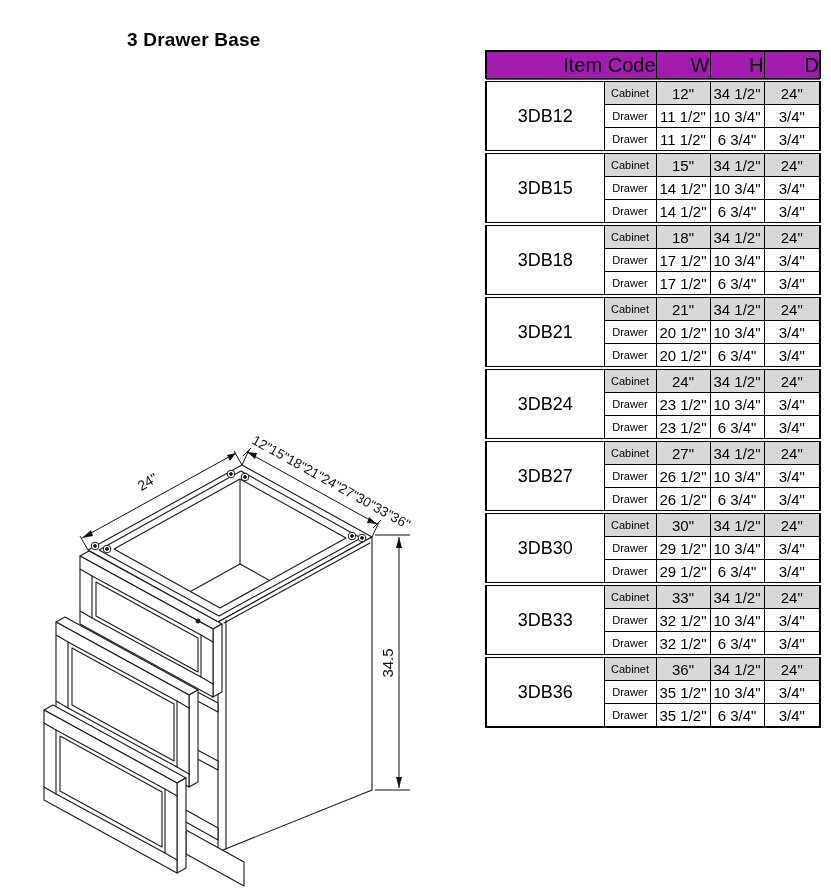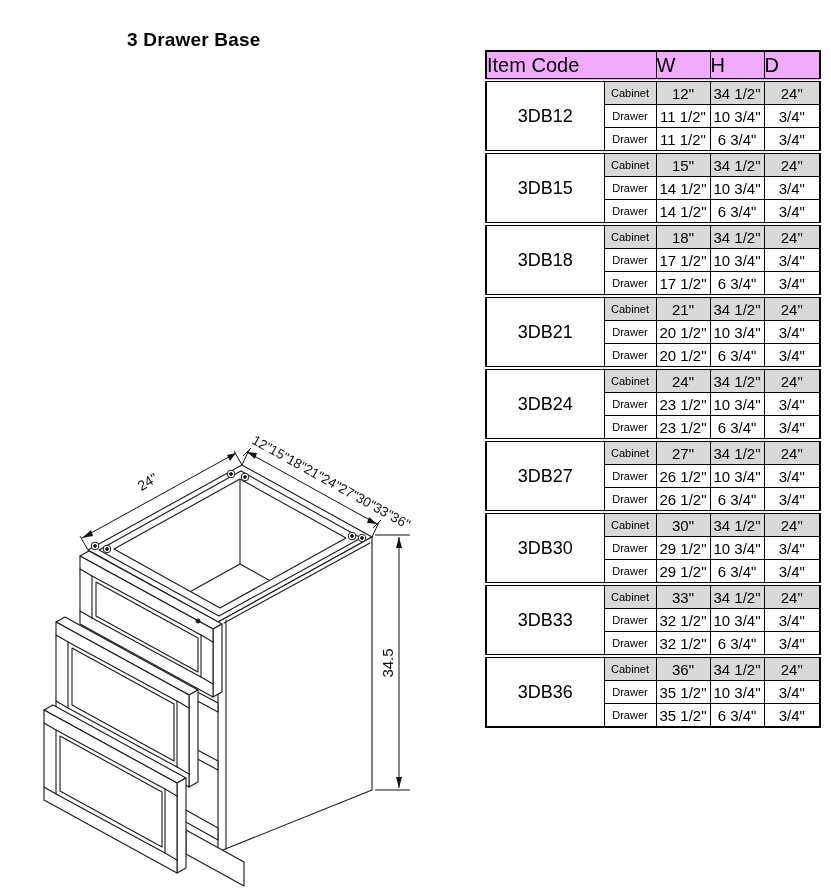--- a/index.html
+++ b/index.html
@@ -14,22 +14,22 @@
   .drawing-wrap{position:absolute;left:0;top:420px;width:480px;height:476px;}
   .drawing-wrap svg{display:block;}
 
   table.spec{
     position:absolute;left:485px;top:50px;
     border-collapse:collapse;table-layout:fixed;background:#fff;
   }
   table.spec,table.spec th,table.spec td{border:1.5px solid #000;}
   table.spec{border:2px solid #000;}
   table.spec thead th{
-    height:26px;font-size:20px;font-weight:400;text-align:left;
-    border-bottom:1px solid #000;background:#f0abfc;padding:0;
+    height:26px;font-size:20px;font-weight:400;text-align:right;
+    border-bottom:1px solid #000;background:#a21caf;padding:0;
   }
   table.spec tbody{border-top:4px double #000;}
   table.spec td{height:22px;padding:0;text-align:center;vertical-align:middle;overflow:hidden;}
   td.code{font-size:18px;background:#fff;}
   td.part{font-size:11px;}
   td.val{font-size:15px;white-space:nowrap;}
   tr.cab td.part,tr.cab td.val{background:#d8d8d8;}
   tr.drw td{background:#fff;}
 
   .dim-label{fill:#111;font-family:"Liberation Sans",sans-serif;}

